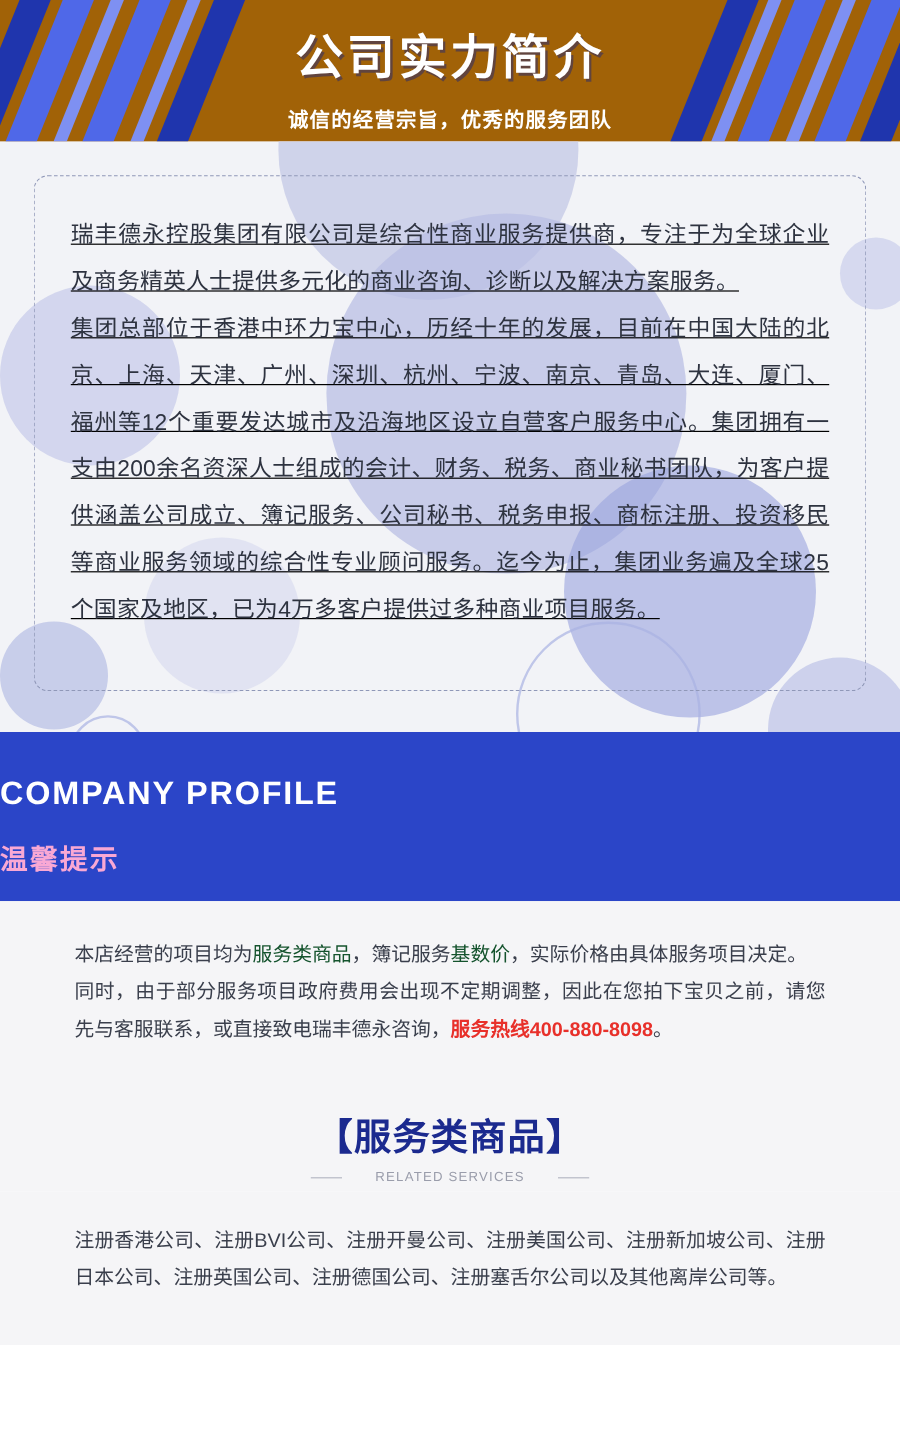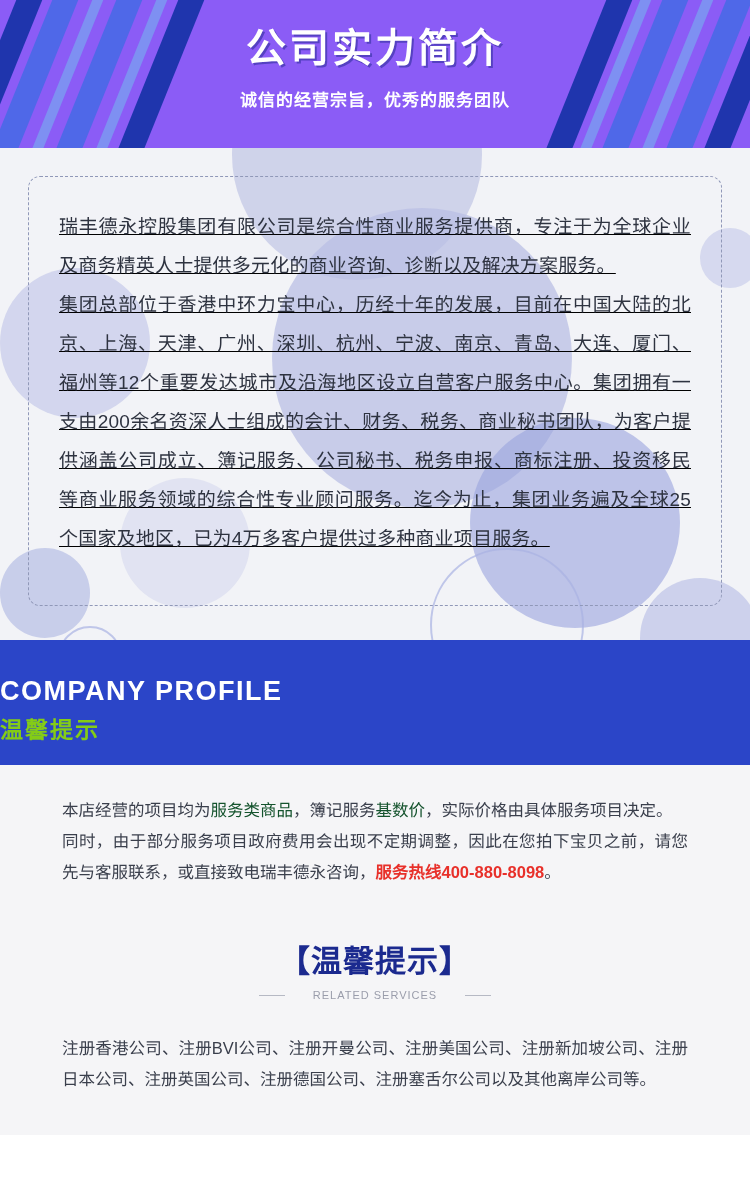--- a/index.html
+++ b/index.html
@@ -14,22 +14,22 @@
   }
   .page {
     position: relative;
     width: 750px;
     overflow: hidden;
   }
 
   
   .banner {
     position: relative;
-    height: 148px;
-    background: #8b5cf6;
+    height: 118px;
+    background: #a16207;
     overflow: hidden;
   }
   .banner .stripe {
     position: absolute;
     top: -40px;
     width: 26px;
     height: 210px;
     background: #4f68e8;
     transform: skewX(-22deg);
   }
@@ -112,24 +112,24 @@
     text-align: left;
     padding: 36px 0 20px 0;
   }
   .profile-en {
     color: #ffffff;
     font-size: 27px;
     font-weight: bold;
     letter-spacing: 1.5px;
   }
   .profile-cn {
-    color: #84cc16;
+    color: #f9a8d4;
     font-size: 23px;
     font-weight: bold;
-    margin-top: 4px;
+    margin-top: 20px;
     letter-spacing: 2px;
   }
 
   
   .notice {
     background: #f5f5f7;
     padding: 30px 62px 26px 62px;
   }
   .notice p {
     margin: 0;
@@ -234,21 +234,21 @@
     <div class="profile-en">COMPANY PROFILE</div>
     <div class="profile-cn">温馨提示</div>
   </div>
 
   <div class="notice">
     <p><span>本店经营的项目均为</span><span class="hl-red">服务类商品</span><span>，簿记服务</span><span class="hl-red">基数价</span><span>，实际价格由具体服务项目决定。</span></p>
     <p><span>同时，由于部分服务项目政府费用会出现不定期调整，因此在您拍下宝贝之前，请您先与客服联系，或直接致电瑞丰德永咨询，</span><span class="hl-red-b">服务热线400-880-8098</span><span>。</span></p>
   </div>
 
   <div class="related">
-    <div class="related-title">【温馨提示】</div>
+    <div class="related-title">【服务类商品】</div>
     <div class="related-sub-wrap">
       <span class="related-rule"></span>
       <span class="related-sub">RELATED SERVICES</span>
       <span class="related-rule"></span>
     </div>
   </div>
 
   <div class="services">
     <p>注册香港公司、注册BVI公司、注册开曼公司、注册美国公司、注册新加坡公司、注册日本公司、注册英国公司、注册德国公司、注册塞舌尔公司以及其他离岸公司等。</p>
   </div>

